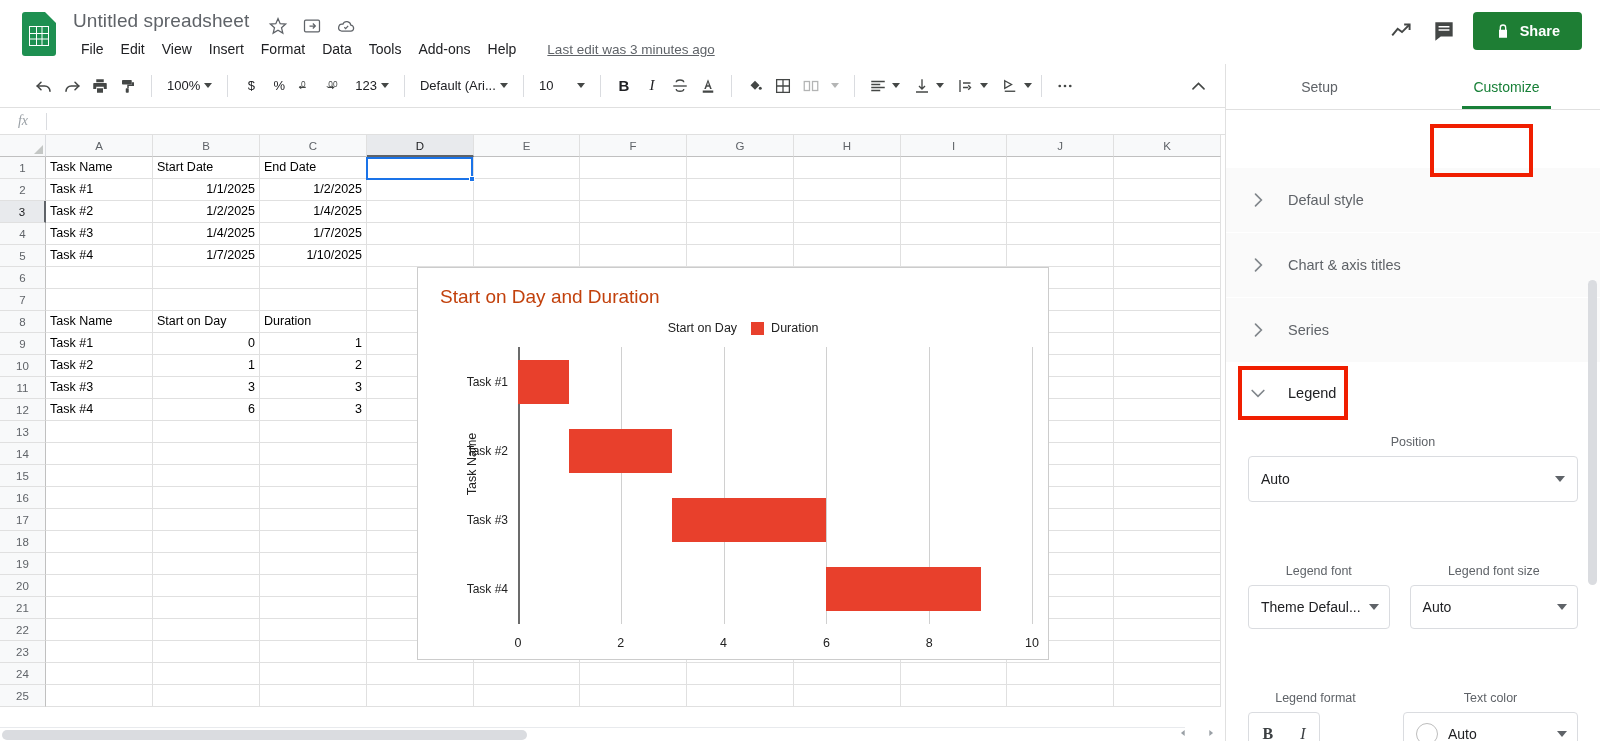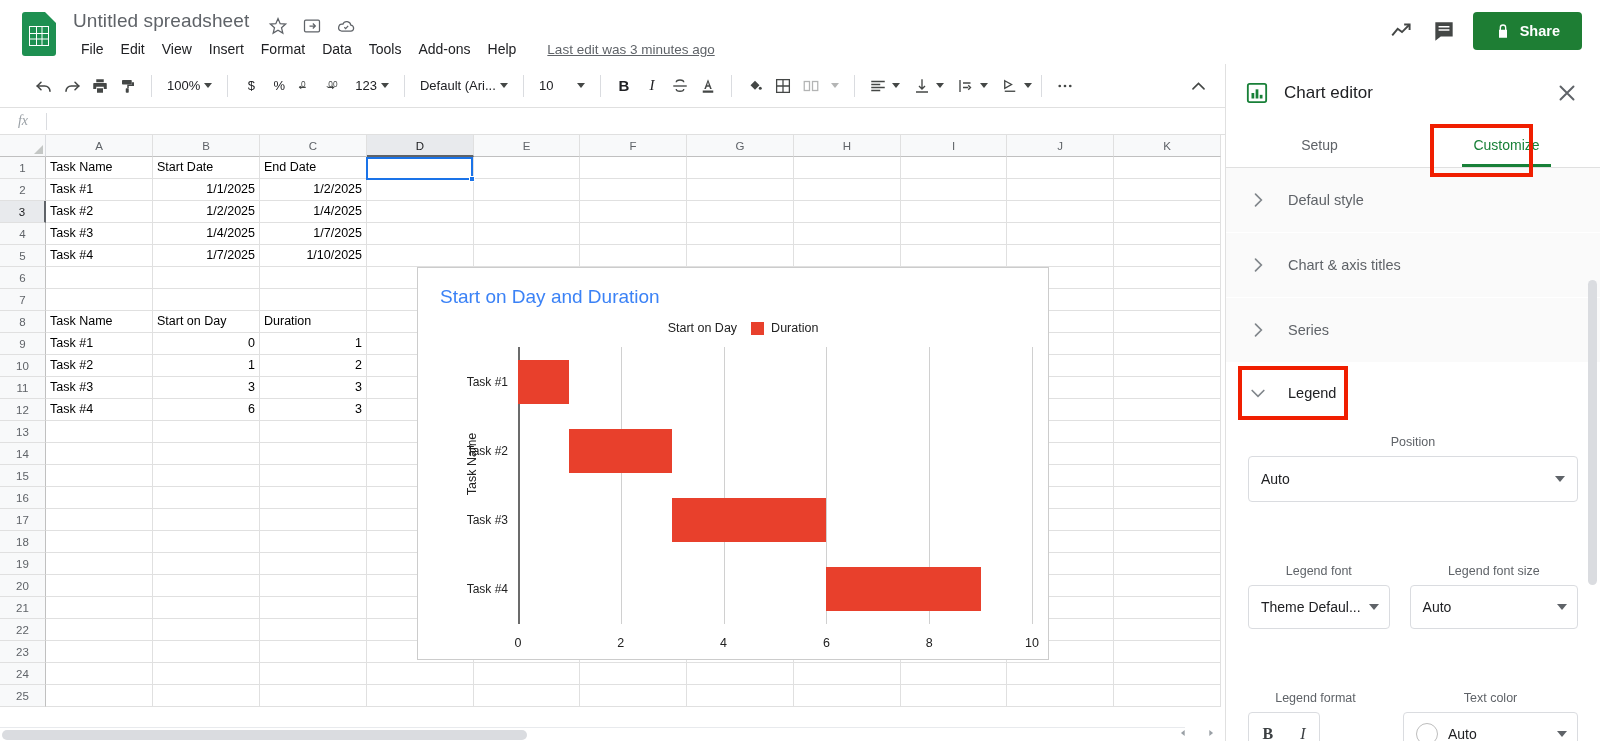--- a/index.html
+++ b/index.html
@@ -133,21 +133,21 @@
   .selbox .handle {
     position:absolute; right:-4px; bottom:-4px; width:6px; height:6px;
     background:#1a73e8; border:1px solid #fff;
   }
 
   
   .chart {
     position:absolute; left:417px; top:267px; width:632px; height:393px;
     background:#fff; border:1px solid #cccccc; z-index:10;
   }
-  .chart-title { position:absolute; left:22px; top:18px; font-size:19px; color:#3b82f6; }
+  .chart-title { position:absolute; left:22px; top:18px; font-size:19px; color:#c2410c; }
   .chart-legend { position:absolute; left:0; top:53px; width:100%; display:flex;
                   justify-content:center; align-items:center; gap:14px; }
   .leg { display:flex; align-items:center; gap:7px; font-size:12.5px; color:#222; }
   .leg-sw { width:13px; height:13px; flex:none; }
   .plot { position:absolute; left:100px; top:79px; width:514px; height:277px; }
   .axis-y { position:absolute; left:0; top:0; width:1.5px; height:100%; background:#6b6b6b; }
   .gline { position:absolute; top:0; width:1px; height:100%; background:#d0d0d0; }
   .bar { position:absolute; height:44px; background:#E8402C; }
   .ylab { position:absolute; right:100%; margin-right:10px; font-size:12px; color:#222;
           white-space:nowrap; transform:translateY(-50%); }
@@ -907,32 +907,20 @@
         </svg>
     </div>
     <div style="color:#9aa0a6">
       <svg viewBox="0 0 24 24" width="10" height="10" fill="currentColor">
           <path d="M8 5l9 7-9 7z"></path>
         </svg>
     </div>
   </div>
 
   <div class="panel">
-    <div class="panel-hdr">
-      <svg class="panel-icon" viewBox="0 0 24 24">
-        <rect x="2" y="2" width="20" height="20" rx="2" fill="none" stroke="#188038" stroke-width="2"></rect>
-        <rect x="6" y="12" width="3" height="6" fill="#188038"></rect>
-        <rect x="10.5" y="8" width="3" height="10" fill="#188038"></rect>
-        <rect x="15" y="14" width="3" height="4" fill="#188038"></rect>
-      </svg>
-      <div class="panel-title">Chart editor</div>
-      <svg class="panel-close" viewBox="0 0 24 24" fill="none" stroke="currentColor" stroke-width="1.8" stroke-linecap="round">
-        <path d="M6 6l12 12M18 6L6 18"></path>
-      </svg>
-    </div>
 
     <div class="panel-tabs">
       <div class="ptab">Setup</div>
       <div class="ptab active">Customize</div>
     </div>
 
     <div class="panel-body">
       <div class="sect">
         <svg class="chev" viewBox="0 0 24 24" fill="none" stroke="currentColor" stroke-width="2" stroke-linecap="round">
             <path d="M9 5l7 7-7 7"></path>

